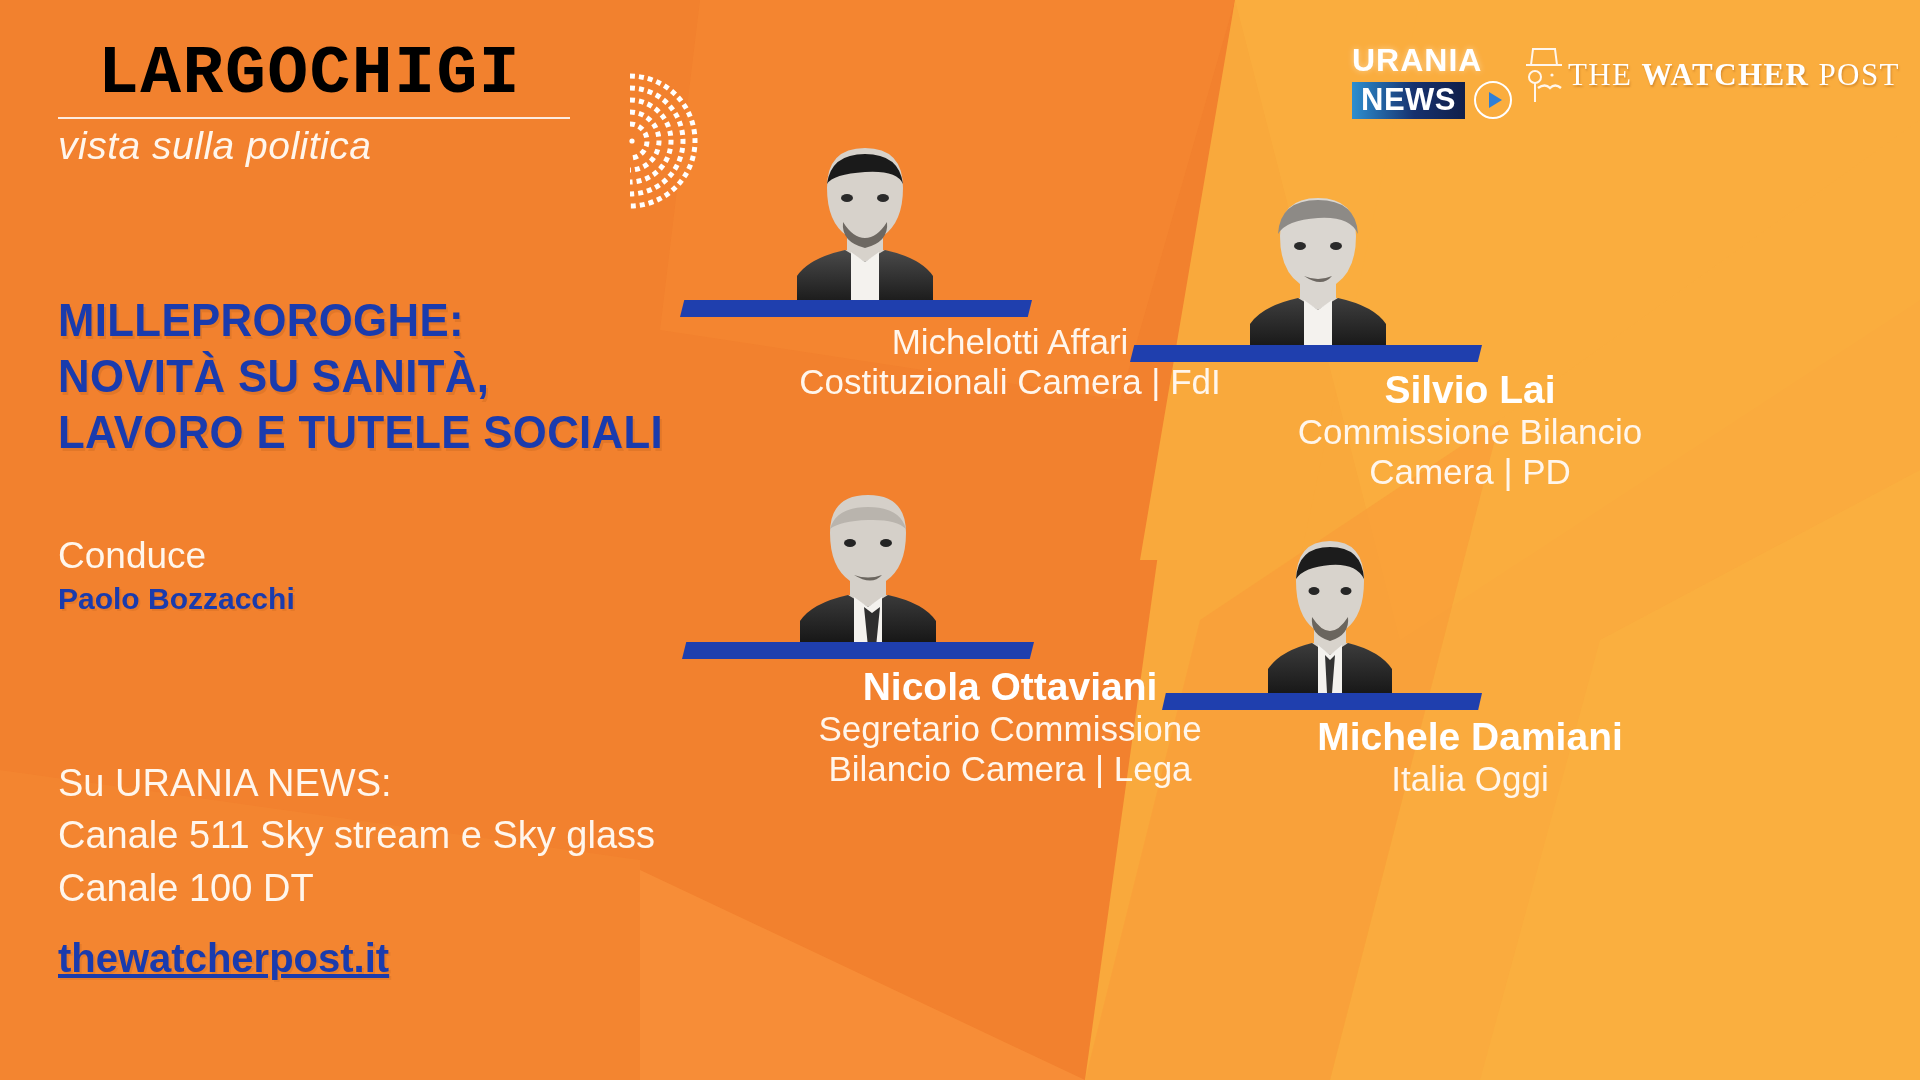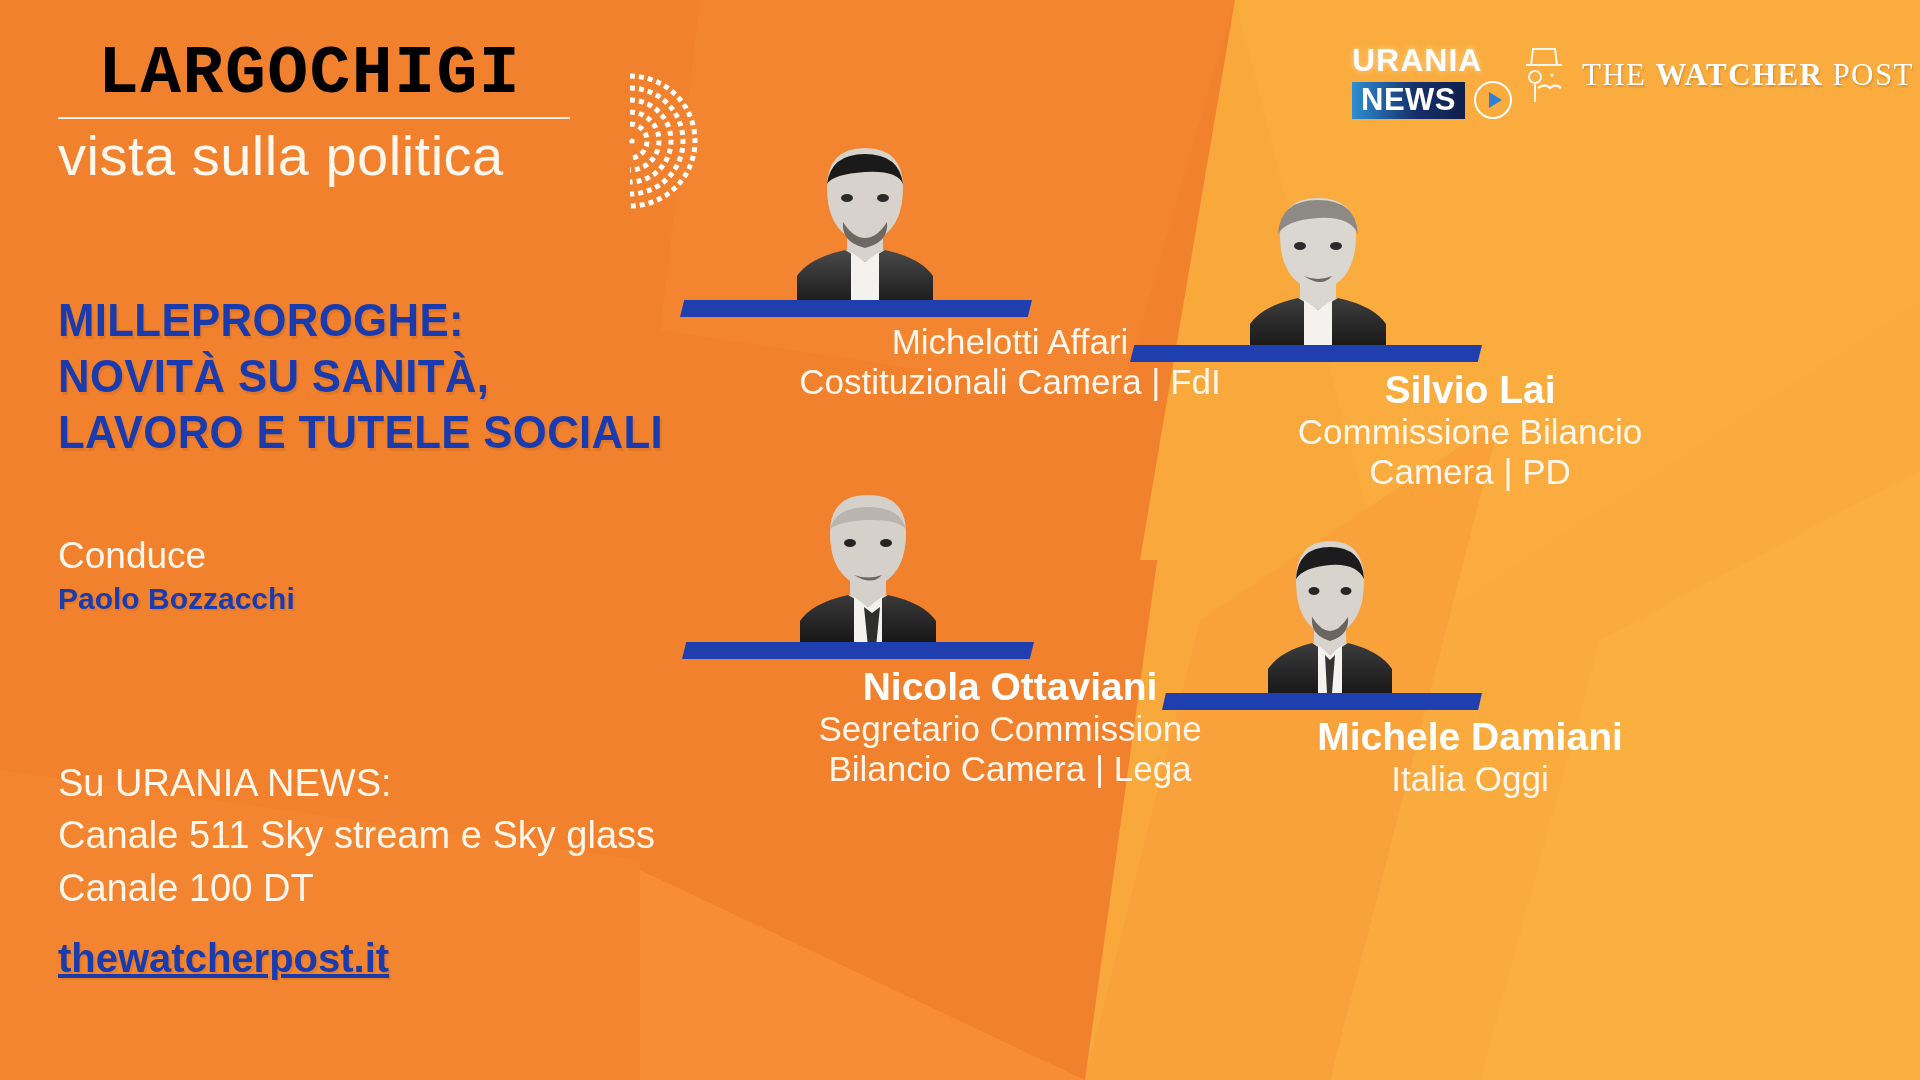--- a/index.html
+++ b/index.html
@@ -14,22 +14,23 @@
 
   
   #logo-block{position:absolute;left:58px;top:40px;width:620px;}
   #logo-word{
     font-family:Liberation Mono, monospace;
     font-weight:700;font-size:68px;letter-spacing:1.5px;color:#000000;
     line-height:1;white-space:nowrap;margin-left:40px;
   }
   #logo-rule{height:2px;background:rgba(255,255,255,.85);margin:9px 0 6px 0;width:512px;}
   #logo-tagline{
-    font-size:56px;color:#FFF6EC;font-weight:400;letter-spacing:.5px;
+    font-size:39px;color:#FFF6EC;font-weight:400;letter-spacing:.5px;
     line-height:1.1;
+    font-style:italic;
   }
   #hemicycle{position:absolute;left:566px;top:26px;width:90px;height:150px;}
 
   #event-title{
     position:absolute;left:58px;top:292px;width:760px;
     color:#1A3BAD;font-weight:700;font-size:47px;line-height:1.19;
     letter-spacing:.4px;
     transform:scaleX(.93);transform-origin:left top;
     text-shadow:2px 3px 0 rgba(180,90,25,.25);
   }
@@ -51,21 +52,21 @@
   #urania-news{
     background:linear-gradient(90deg,#2E8FD0 0%,#16316E 55%,#101F4A 100%);
     color:#fff;font-size:31px;font-weight:700;letter-spacing:.5px;
     padding:2px 9px 4px 9px;line-height:1;
   }
   #urania-play{width:34px;height:34px;border-radius:50%;border:2.5px solid #FFFFFF;
     display:flex;align-items:center;justify-content:center;}
   #urania-play i{display:block;width:0;height:0;border-left:13px solid #2F7FD6;
     border-top:8px solid transparent;border-bottom:8px solid transparent;margin-left:4px;}
 
-  #watcher-logo{position:absolute;left:1522px;top:44px;display:flex;align-items:center;gap:14px;}
+  #watcher-logo{position:absolute;left:1522px;top:44px;display:flex;align-items:center;}
   #watcher-face{width:46px;height:62px;}
   #watcher-text{font-family:"Liberation Serif",serif;color:#FFFFFF;
     font-size:31px;letter-spacing:1.4px;white-space:nowrap;
     text-shadow:1px 2px 2px rgba(150,80,20,.35);}
   #watcher-text b{font-weight:700;}
   #watcher-text span.thin{font-weight:400;}
 
   
   .panelist{position:absolute;}
   .photo-wrap{position:absolute;overflow:hidden;}

